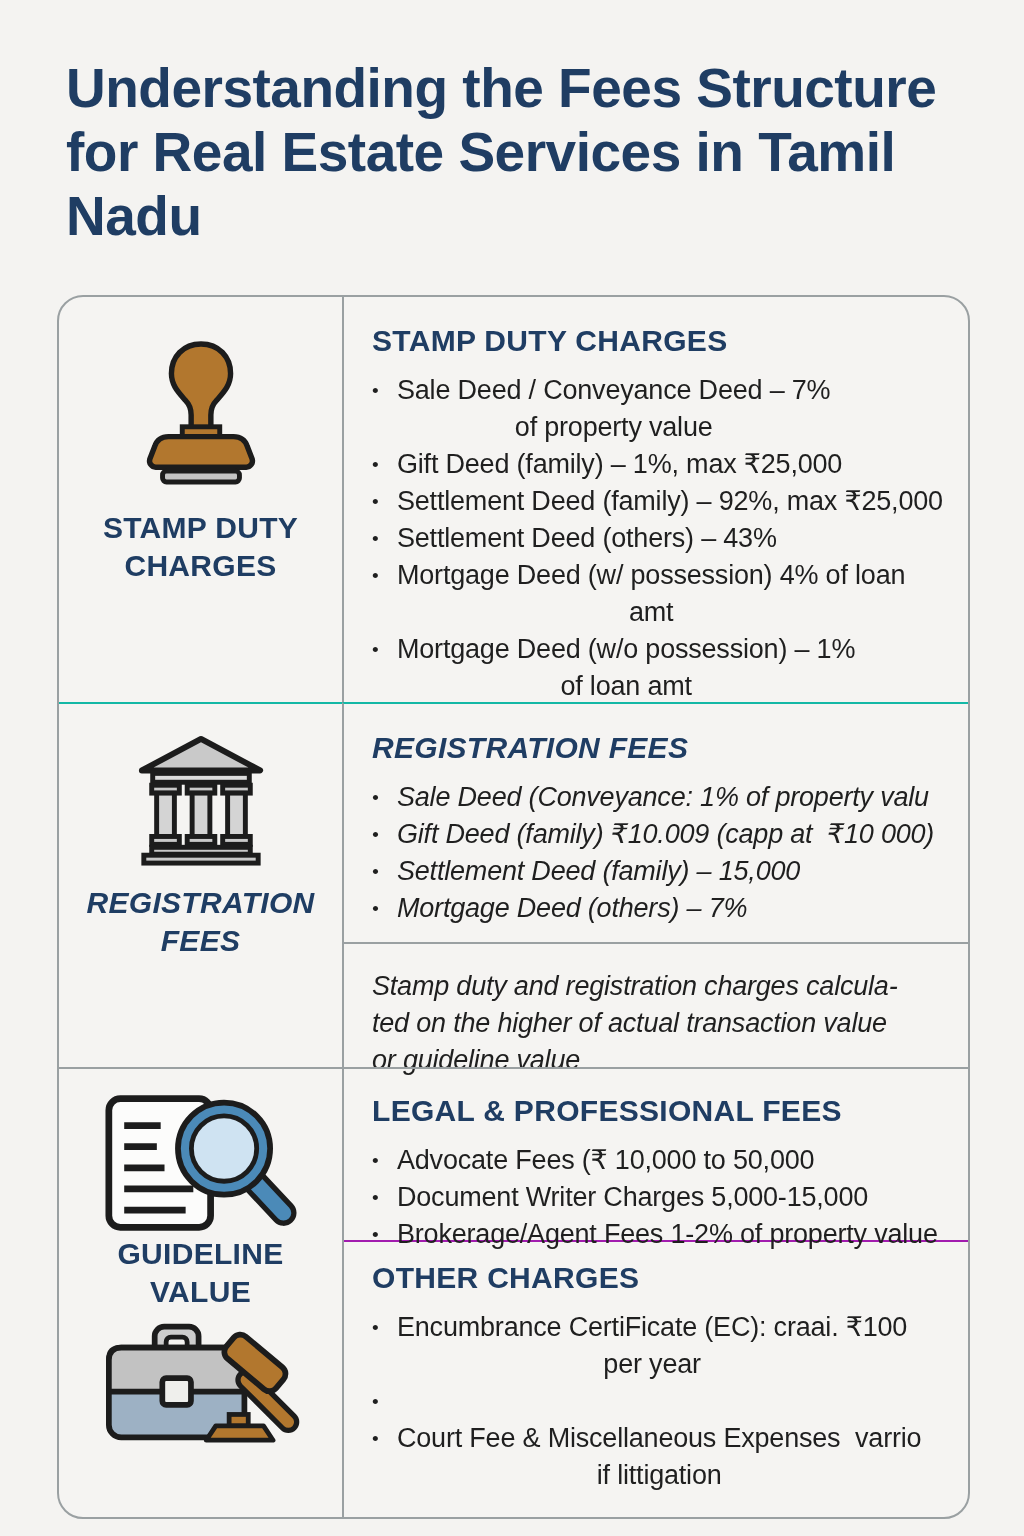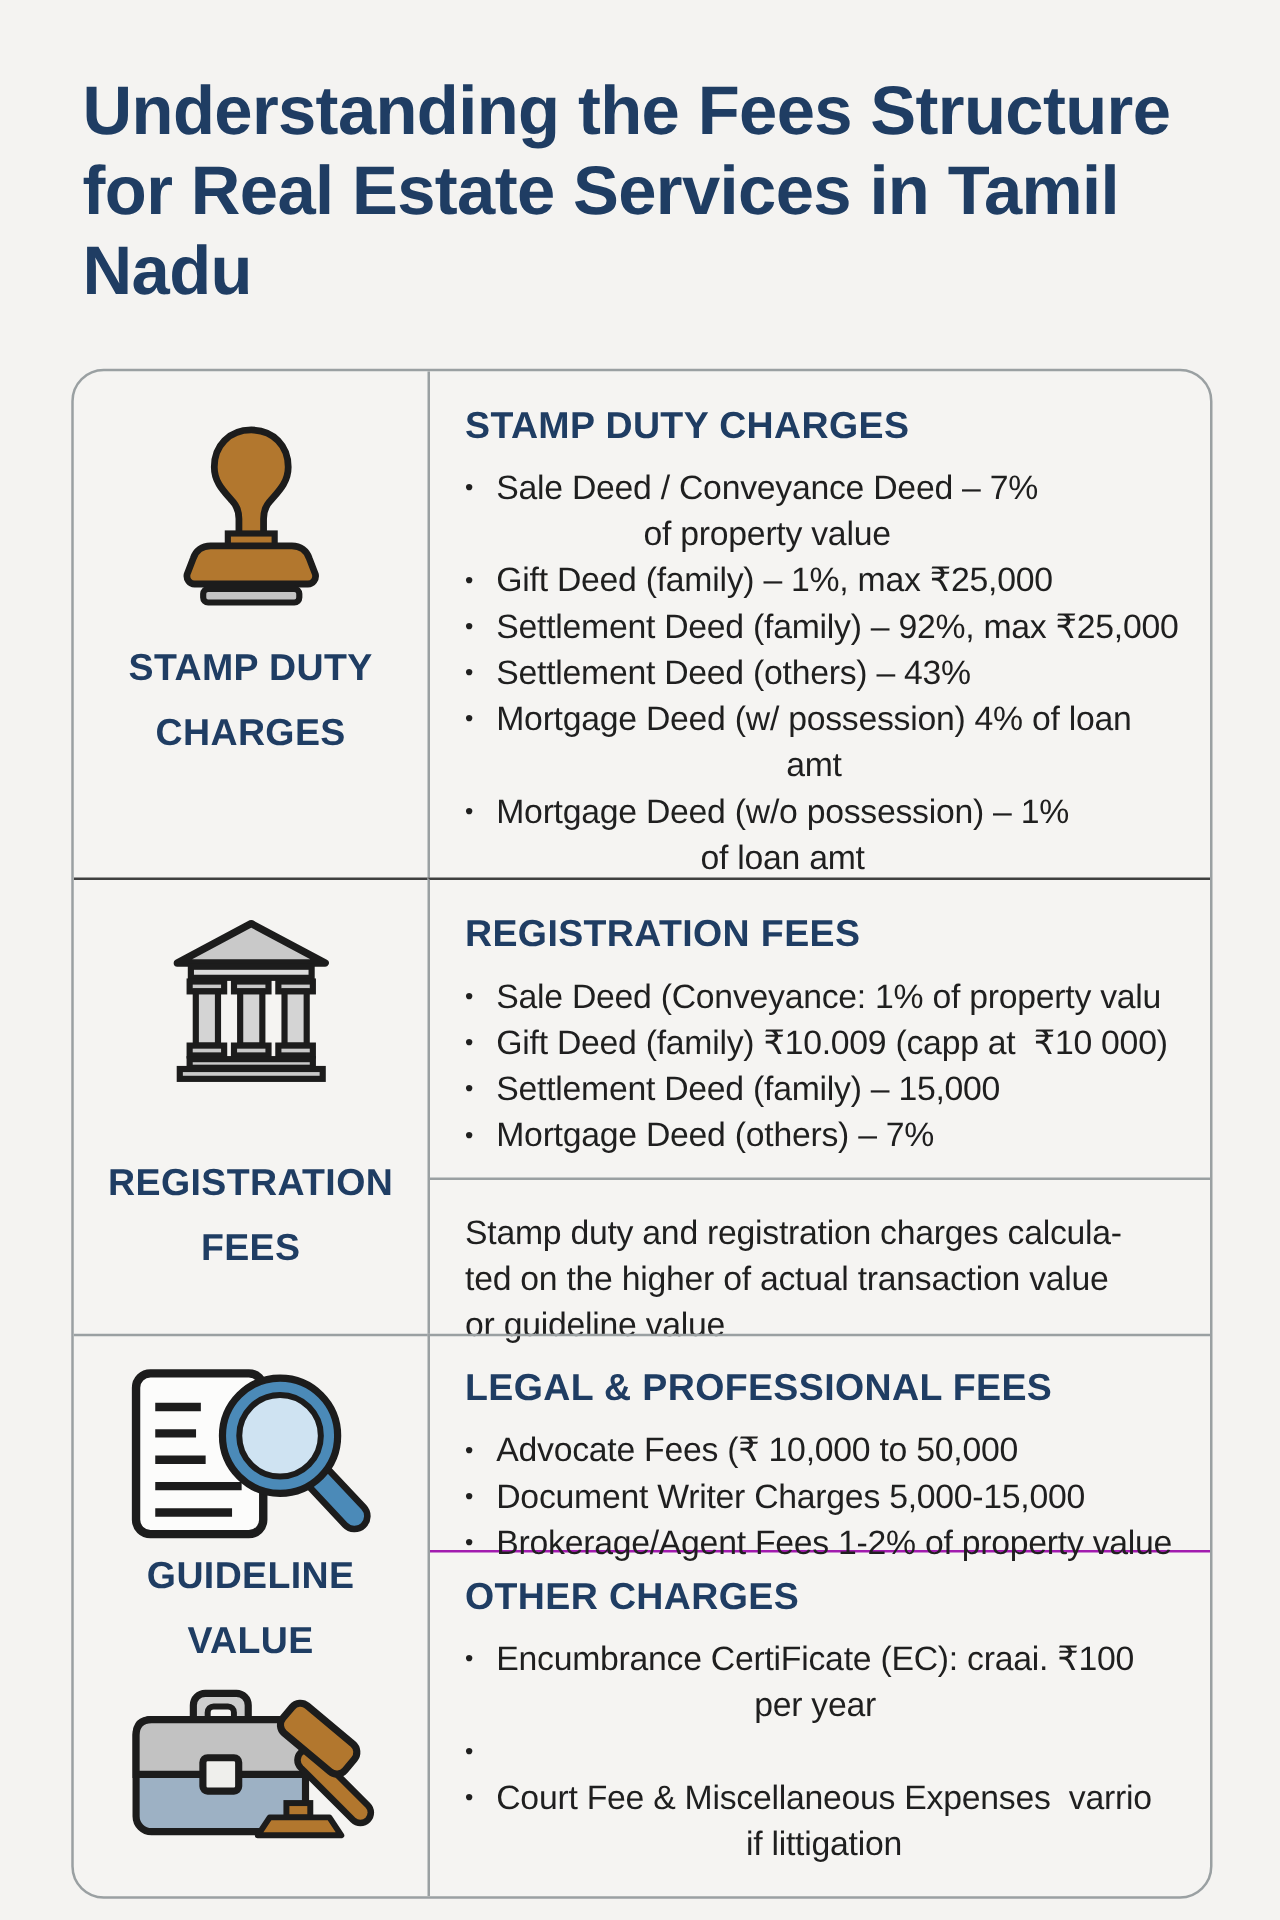--- a/index.html
+++ b/index.html
@@ -19,44 +19,44 @@
   .card {
     position:absolute; left:57px; top:295px; width:913px; height:1224px;
     border:2px solid #9aa0a2; border-radius:26px; overflow:hidden;
     display:grid; grid-template-columns:283px 1fr;
     grid-template-rows:405px 365px 1fr;
     background:#f5f4f2;
   }
   .cell { min-width:0; }
   .leftcell { display:flex; flex-direction:column; align-items:center; }
   .rightcell { border-left:2px solid #9aa0a2; }
-  .row2 { border-top:2px solid #404040; }
+  .row2 { border-top:2px solid #14b8a6;font-style:italic; }
   .row3 { border-top:2px solid #9aa0a2; }
   .side-label {
-    font-weight:700; color:#1f3d63; font-size:30px; line-height:52px;
+    font-weight:700; color:#1f3d63; font-size:30px; line-height:38px;
     text-align:center; white-space:pre-line; letter-spacing:0.3px;
   }
   .content-pad { padding:26px 12px 0 28px; }
   .sec-heading {
     font-weight:700; color:#1f3d63; font-size:30px; line-height:36px;
     letter-spacing:0.3px; margin-bottom:13px;
   }
   .bullets { }
   .bullet { display:flex; }
   .bdot { width:25px; flex:none; font-size:19px; line-height:37px; color:#1f1f1f; }
   .btext { font-size:27px; line-height:37px; white-space:pre-line; letter-spacing:-0.2px;text-align:center; }
   .nowrap { white-space:nowrap; overflow:hidden; }
   .reg-top { height:238px; padding:26px 12px 0 28px; }
   .reg-note { border-top:2px solid #9aa0a2; padding:24px 12px 0 28px; }
   .note-text { font-size:27px; line-height:37px; white-space:pre-line; letter-spacing:-0.2px; }
   .legal-block { height:171px; padding:24px 12px 0 28px; }
   .other-block { border-top:2px solid #a21caf; padding:18px 12px 0 28px; }
   .l1 { padding-top:40px; }
   .l1 .side-label { margin-top:22px; }
-  .l2 { padding-top:28px;gap:37px; }
+  .l2 { padding-top:28px; }
   .l2 .side-label { margin-top:16px; }
   .l3 { padding-top:22px; }
   .l3 .side-label { }
   .l3 .icon-bottom { margin-top:8px; }
 </style>
 </head>
 <body>
 
 <div class="page-title">Understanding the Fees Structure
 for Real Estate Services in Tamil

